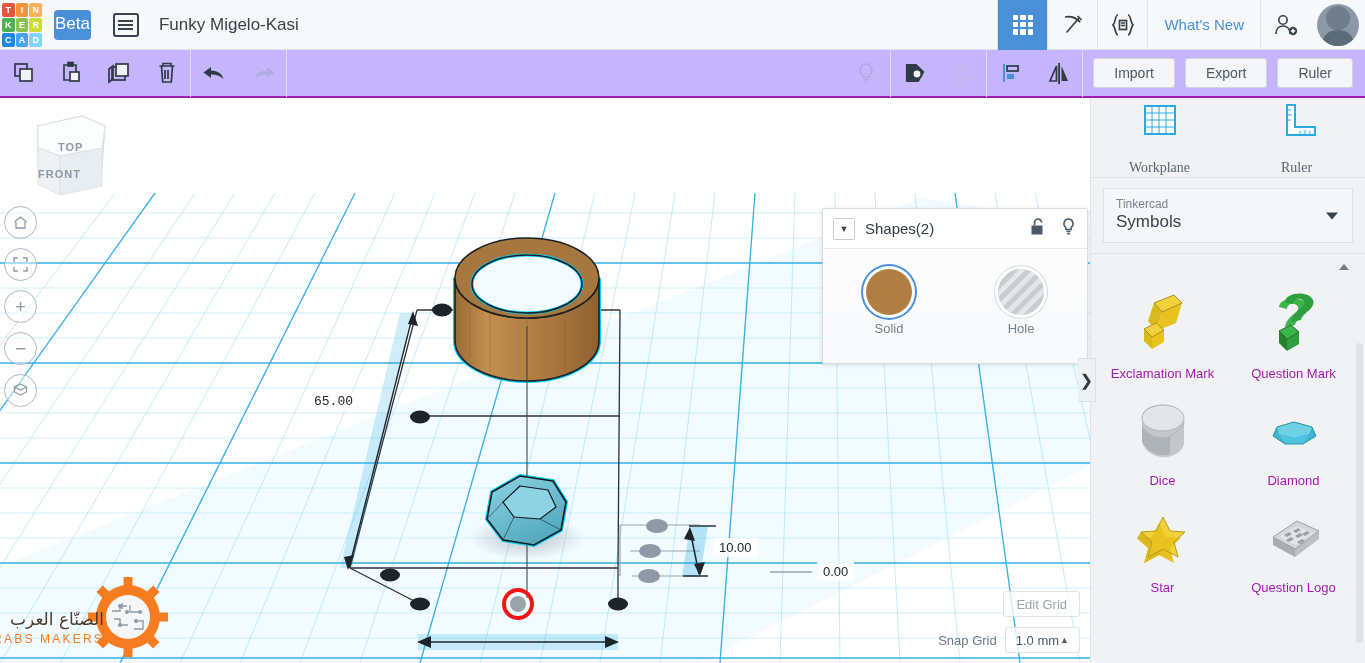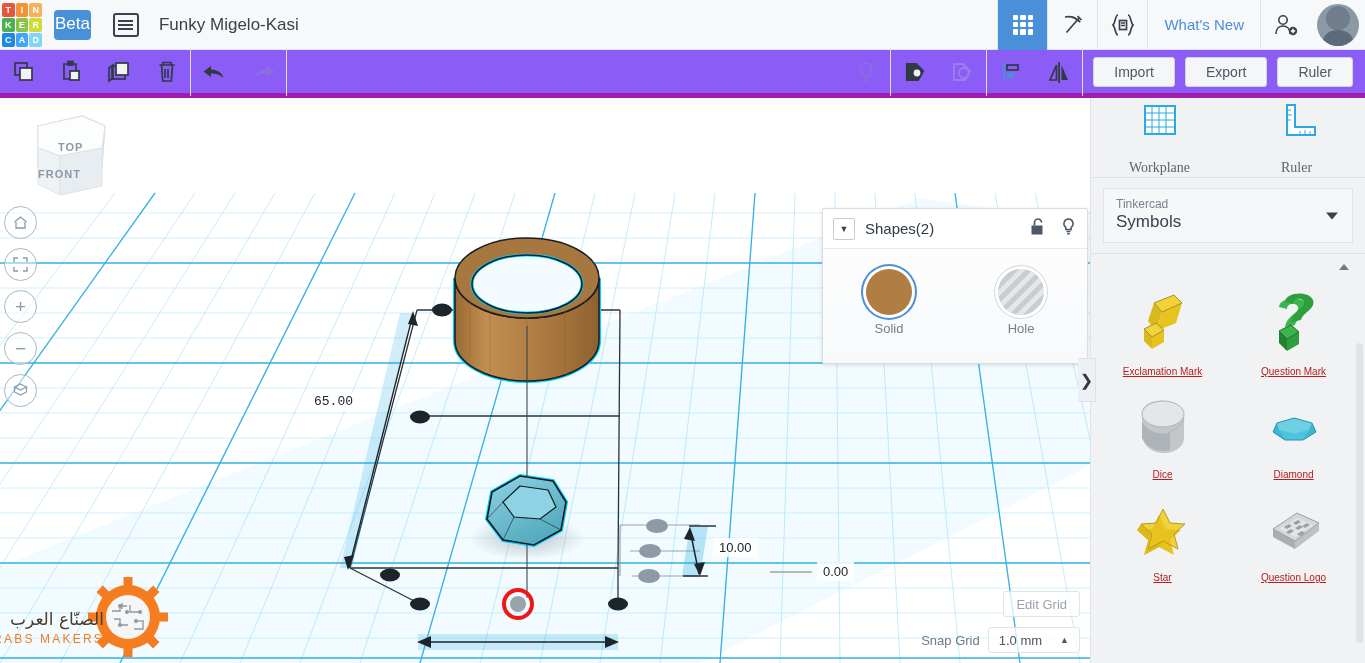--- a/index.html
+++ b/index.html
@@ -62,21 +62,21 @@
   }
   .avatar::after {
     content: ""; position: absolute; bottom: -6px; left: 50%;
     transform: translateX(-50%); width: 30px; height: 22px;
     border-radius: 50% 50% 0 0; background: #5c6b7a;
   }
 
   
   .toolbar2 {
     position: absolute; top: 50px; left: 0; width: 1365px; height: 48px;
-    background: #8b5cf6; border-bottom: 5px solid #a21caf;
+    background: #c4b5fd; border-bottom: 2px solid #a21caf;
     display: flex; align-items: center;
   }
   .t2 {
     width: 48px; height: 48px; display: flex; align-items: center;
     justify-content: center; cursor: pointer;
   }
   .t2.disabled { opacity: .32; cursor: default; }
   .sep { width: 1px; height: 48px; background: #dcdfe3; }
   .btn {
     height: 30px; padding: 0 20px; margin-left: 10px;
@@ -144,21 +144,21 @@
     background: rgba(255,255,255,.75); border: 1px solid #dfe3e6; border-radius: 3px;
     color: #9aa4ae; font-size: 13px; display: flex; align-items: center; cursor: pointer;
   }
   .snap-row {
     position: absolute; right: 10px; bottom: 10px; display: flex; align-items: center;
   }
   .snap-label { font-size: 13px; color: #6e7a86; margin-right: 8px; }
   .snap-select {
     height: 26px; padding: 0 10px; background: rgba(255,255,255,.75);
     border: 1px solid #dfe3e6; border-radius: 3px; color: #4b5866;
-    font-size: 13px; display: flex; align-items: center; gap: 18px; cursor: pointer;
+    font-size: 13px; display: flex; align-items: center; gap: 1px; cursor: pointer;
   }
 
   .collapse-tab {
     position: absolute; left: 1078px; top: 358px; width: 18px; height: 44px;
     background: #eef1f3; border: 1px solid #dde1e5; border-left: none;
     display: flex; align-items: center; justify-content: center;
     font-size: 16px; color: #2f3a45; cursor: pointer; z-index: 6;
   }
 
   .watermark { position: absolute; left: 0; bottom: 0; width: 200px; height: 86px; }
@@ -195,21 +195,21 @@
     border-bottom: 6px solid #6e7a86;
   }
   .gallery {
     display: grid; grid-template-columns: 1fr 1fr; padding: 4px 6px 0;
   }
   .gal-item {
     display: flex; flex-direction: column; align-items: center;
     padding: 6px 0 4px; cursor: pointer;
   }
   .gal-thumb { width: 92px; height: 80px; display: flex; align-items: center; justify-content: center; }
-  .gal-label { font-size: 10px; color: #b91c1c; margin-top: 2px; text-decoration: underline; }
+  .gal-label { font-size: 13px; color: #a21caf; margin-top: 2px; }
   .sb-scrollbar {
     position: absolute; right: 2px; top: 245px; width: 7px; height: 300px;
     background: #dfe3e6; border-radius: 4px; cursor: pointer;
   }
 </style>
 </head>
 <body>
 
 <div id="app">
 

